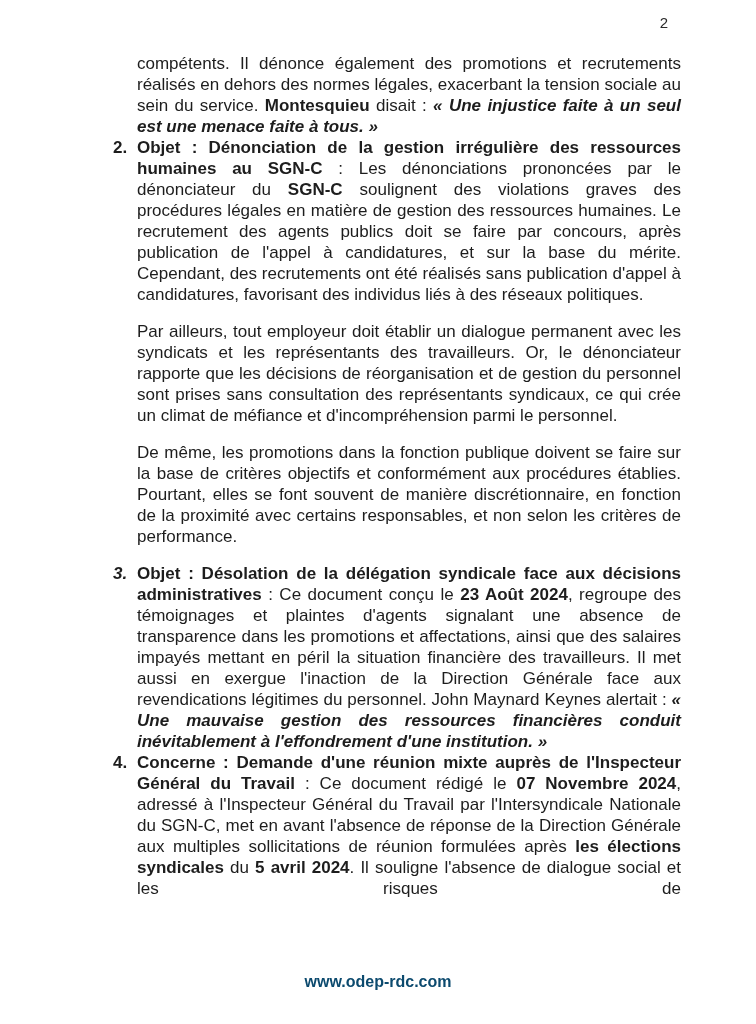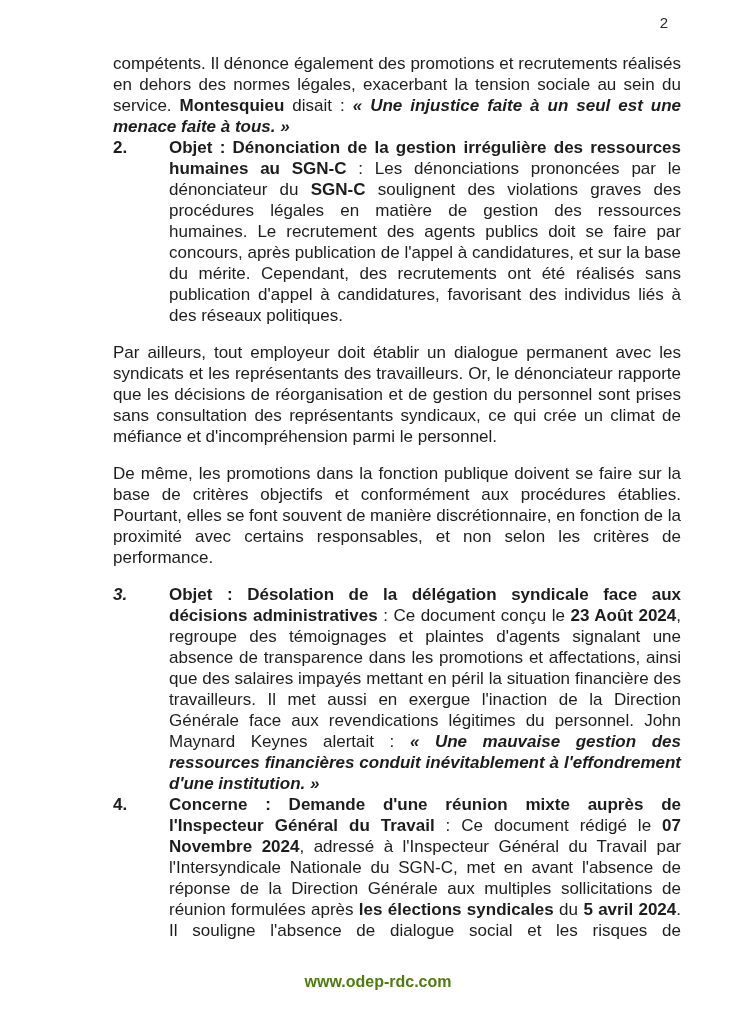--- a/index.html
+++ b/index.html
@@ -39,43 +39,43 @@
 
   .num {
     flex: 0 0 24px;
     font-weight: bold;
   }
   .num.italic { font-style: italic; }
 
   .text {
     flex: 1 1 auto;
     text-align: justify;
-    margin-left: 32px;
   }
   .text.justify-last { text-align-last: justify; }
 
   .para {
+    margin-left: 24px;
     text-align: justify;
   }
 
   .text span.b, .para span.b { font-weight: bold; }
   .text span.i, .para span.i { font-style: italic; }
 
   .footer {
     position: absolute;
     top: 971px;
     left: 0;
     width: 756px;
     text-align: center;
   }
   .footer-url {
     display: inline-block;
     font-weight: bold;
     font-size: 16px;
-    color: #4d7c0f;
+    color: #0c4a6e;
     text-decoration: none;
   }
 </style>
 </head>
 <body>
 
 <div class="page">
 
   <div class="page-number">2</div>
 

